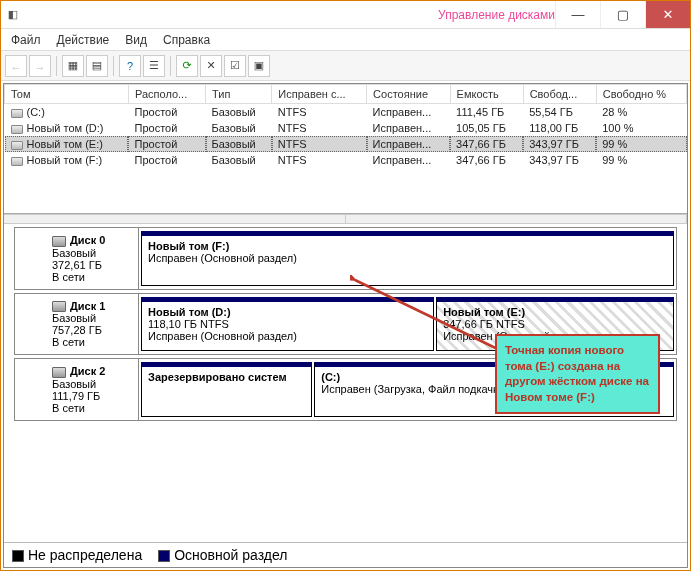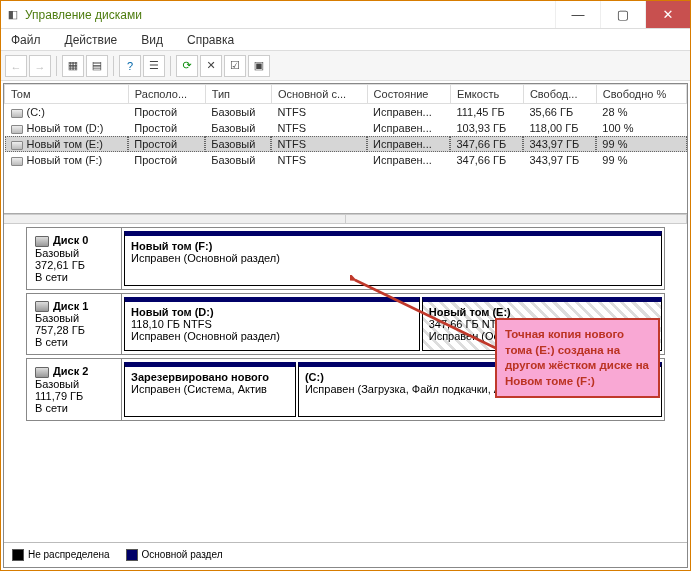--- a/index.html
+++ b/index.html
@@ -1,57 +1,57 @@
 <!DOCTYPE html>
 <html><head>
 <meta charset="utf-8">
 <style>
 * { margin:0; padding:0; box-sizing:border-box; font-family:"Segoe UI",Tahoma,sans-serif; }
 body { background:#fff; width:691px; height:571px; overflow:hidden; }
 .window { width:691px; height:571px; border:1px solid #d77c00; display:flex; flex-direction:column; }
 .titlebar { height:28px; background:#fff; display:flex; align-items:center; border-bottom:1px solid #ddd; }
 .titlebar-icon { width:24px; text-align:center; font-size:11px; color:#555; }
-.titlebar-title { flex:1; text-align:left; font-size:12px; color:#4d7c0f; }
+.titlebar-title { flex:1; text-align:right; font-size:12px; color:#ec4899; }
 .titlebar-btns { display:flex; height:100%; }
 .titlebar-btn { width:45px; display:flex; align-items:center; justify-content:center; font-size:13px; color:#333; border-left:1px solid #eee; }
 .titlebar-btn.close { background:#c8504f; color:#fff; }
-.menubar { height:22px; display:flex; align-items:center; padding:0 4px; gap:12px; font-size:12px; color:#333; border-bottom:1px solid #ddd; }
+.menubar { height:22px; display:flex; align-items:center; padding:0 4px; gap:4px; font-size:12px; color:#333; border-bottom:1px solid #ddd; }
 .menubar span { padding:2px 6px; }
 .toolbar { height:30px; display:flex; align-items:center; padding:0 4px; gap:2px; border-bottom:1px solid #ddd; background:#f6f6f6; }
 .tbtn { width:22px; height:22px; border:1px solid #ccc; background:#fff; display:flex; align-items:center; justify-content:center; font-size:11px; color:#444; }
 .tbtn.disabled { color:#bbb; }
 .tsep { width:1px; height:20px; background:#ccc; margin:0 3px; }
 
 .content { flex:1; display:flex; flex-direction:column; border:1px solid #888; margin:2px; }
 
 .table-wrap { height:130px; overflow:hidden; border-bottom:1px solid #aaa; }
 table { width:100%; border-collapse:collapse; font-size:11px; }
 th { text-align:left; background:#fff; border:1px solid #ddd; padding:3px 6px; font-weight:normal; color:#333; white-space:nowrap; overflow:hidden; }
 td { padding:2px 6px; white-space:nowrap; color:#222; overflow:hidden; }
 tr.sel td { background:#d6d6d6; outline:1px dotted #666; outline-offset:-1px; }
 .drive-icon { display:inline-block; width:12px; height:9px; background:linear-gradient(#eee,#bbb); border:1px solid #888; border-radius:1px; margin-right:4px; vertical-align:middle; }
 
 .splitter { height:10px; background:#f0f0f0; border-top:1px solid #ccc; border-bottom:1px solid #ccc; display:flex; }
 .splitter > div { flex:1; border-right:1px solid #ccc; }
 
 .disk-area { flex:1; overflow-y:auto; background:#fff; padding:0; }
-.disk-row { display:flex; border:1px solid #888; margin:3px 22px; }
+.disk-row { display:flex; border:1px solid #888; margin:3px 10px;padding-left:29px; }
 .disk-label { width:95px; border-right:1px solid #888; padding:6px 8px; font-size:11px; }
 .disk-label .dname { font-weight:bold; }
 .disk-label .dico { display:inline-block; width:14px; height:11px; background:linear-gradient(#ddd,#999); border:1px solid #666; border-radius:1px; vertical-align:middle; margin-right:4px; }
 .disk-parts { flex:1; display:flex; padding:3px 2px; gap:2px; }
 .part { border:1px solid #000; border-top:5px solid #000068; padding:4px 6px; font-size:11px; flex-grow:1; position:relative; }
 .part .p-title { font-weight:bold; }
 .part.hatched { background:repeating-linear-gradient(45deg,#fff,#fff 5px,#ddd 5px,#ddd 8px); }
 
-.legend { height:22px; border-top:1px solid #bbb; padding:12px 8px; font-size:10px; display:flex; gap:16px; align-items:center; }
+.legend { height:22px; border-top:1px solid #bbb; padding:12px 8px; font-size:14px; display:flex; gap:16px; align-items:center; }
 .legend-sw { display:inline-block; width:12px; height:12px; border:1px solid #555; vertical-align:middle; margin-right:4px; }
 .sw-black { background:#000; }
 .sw-blue { background:#000068; }
-.callout { position:absolute; left:495px; top:318px; width:165px; border:2px solid #c0392b; background:#f9a8d4; padding:7px 8px; font-size:11.5px; color:#b32; font-weight:bold; z-index:60; line-height:1.35; }
+.callout { position:absolute; left:495px; top:334px; width:165px; border:2px solid #c0392b; background:#5eead4; padding:7px 8px; font-size:11.5px; color:#b32; font-weight:bold; z-index:60; line-height:1.35; }
 svg.arrow { position:absolute; left:350px; top:275px; width:170px; height:90px; z-index:55; pointer-events:none; }
 </style>
 </head>
 <body>
 
 <div class="window">
  <div class="titlebar">
    <span class="titlebar-icon">◧</span>
    <span class="titlebar-title">Управление дисками</span>
    <div class="titlebar-btns">
@@ -85,45 +85,45 @@
  </div>
 
  <div class="content">
    <div class="table-wrap">
      <table>
        <thead>
             <tr id="thead-row">
               <th>Том</th>
               <th>Располо...</th>
               <th>Тип</th>
-              <th>Основной с...</th>
+              <th>Исправен с...</th>
               <th>Состояние</th>
               <th>Емкость</th>
               <th>Свобод...</th>
               <th>Свободно %</th>
             </tr>
           </thead>
        <tbody id="tbody">
             <tr>
               <td><span class="drive-icon"></span>(C:)</td>
               <td>Простой</td>
               <td>Базовый</td>
               <td>NTFS</td>
               <td>Исправен...</td>
               <td>111,45 ГБ</td>
-              <td>35,66 ГБ</td>
+              <td>55,54 ГБ</td>
               <td>28 %</td>
             </tr>
             <tr>
               <td><span class="drive-icon"></span>Новый том (D:)</td>
               <td>Простой</td>
               <td>Базовый</td>
               <td>NTFS</td>
               <td>Исправен...</td>
-              <td>103,93 ГБ</td>
+              <td>105,05 ГБ</td>
               <td>118,00 ГБ</td>
               <td>100 %</td>
             </tr>
             <tr class="sel">
               <td><span class="drive-icon"></span>Новый том (E:)</td>
               <td>Простой</td>
               <td>Базовый</td>
               <td>NTFS</td>
               <td>Исправен...</td>
               <td>347,66 ГБ</td>
@@ -186,22 +186,21 @@
         </div>
         <div class="disk-row">
           <div class="disk-label">
             <div><span class="dico"></span><span class="dname">Диск 2</span></div>
             <div>Базовый</div>
             <div>111,79 ГБ</div>
             <div>В сети</div>
           </div>
           <div class="disk-parts">
             <div class="part" style="flex-grow: 0.45;">
-              <div class="p-title">Зарезервировано нового</div>
-              <div>Исправен (Система, Актив</div>
+              <div class="p-title">Зарезервировано систем</div>
             </div>
             <div class="part" style="flex-grow: 1.4;">
               <div class="p-title">(C:)</div>
               <div>Исправен (Загрузка, Файл подкачки, Аварийный дамп ...</div>
             </div>
           </div>
         </div>
       </div>
 
    <div class="legend">

